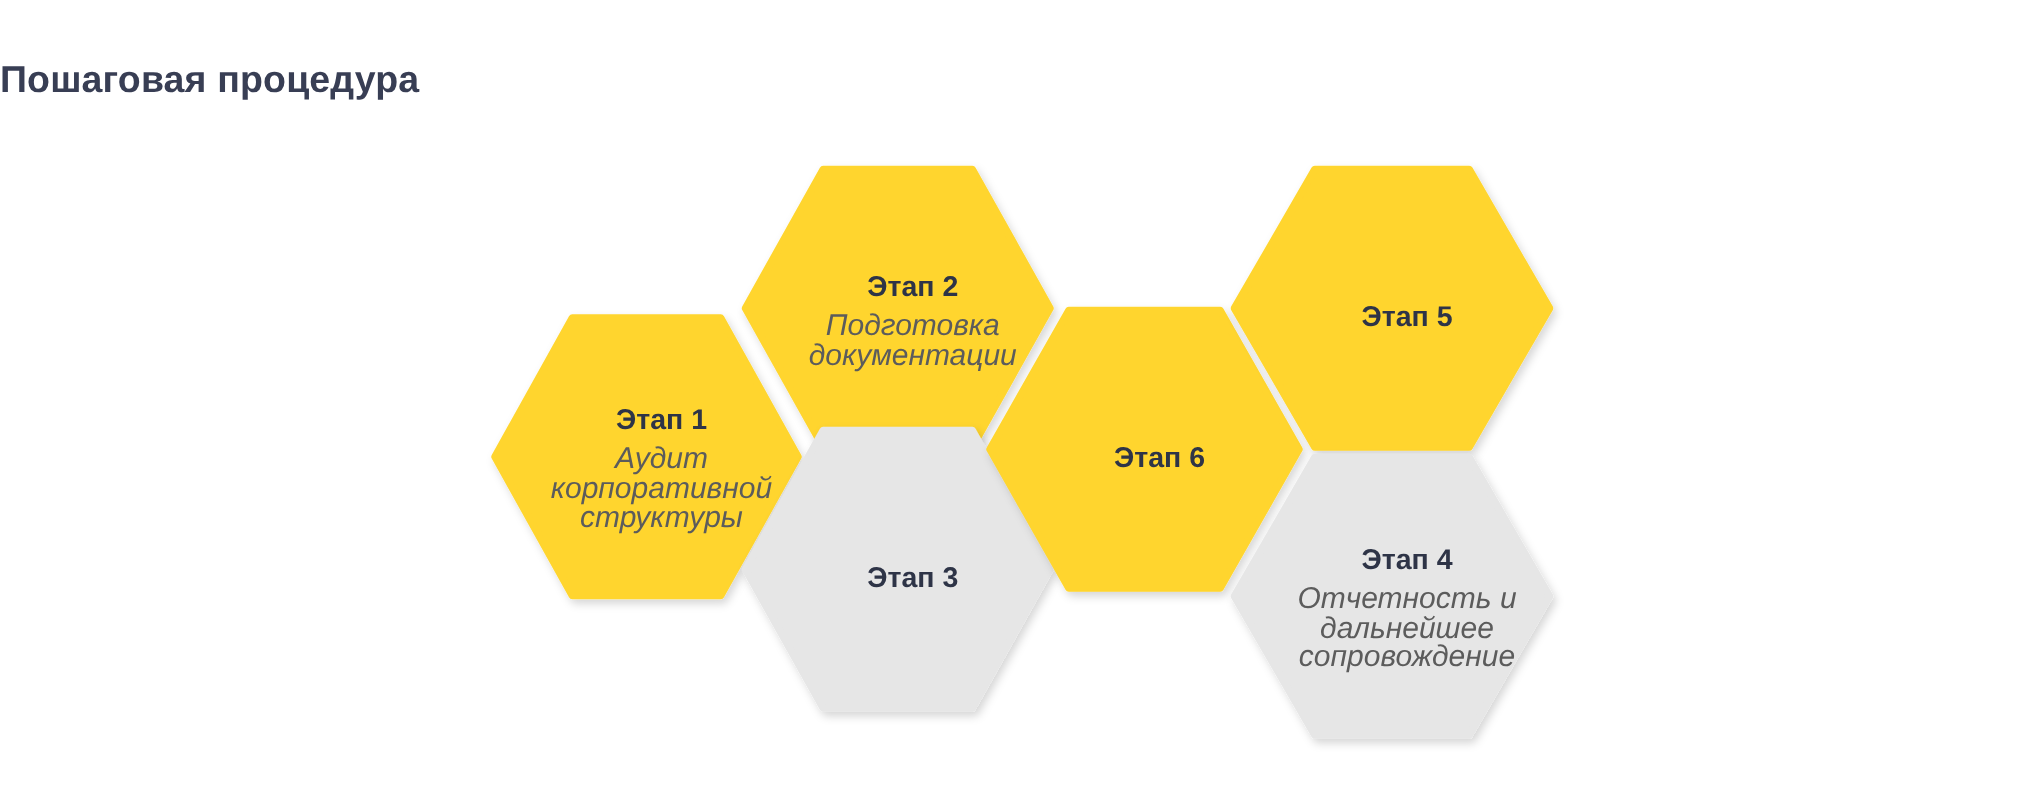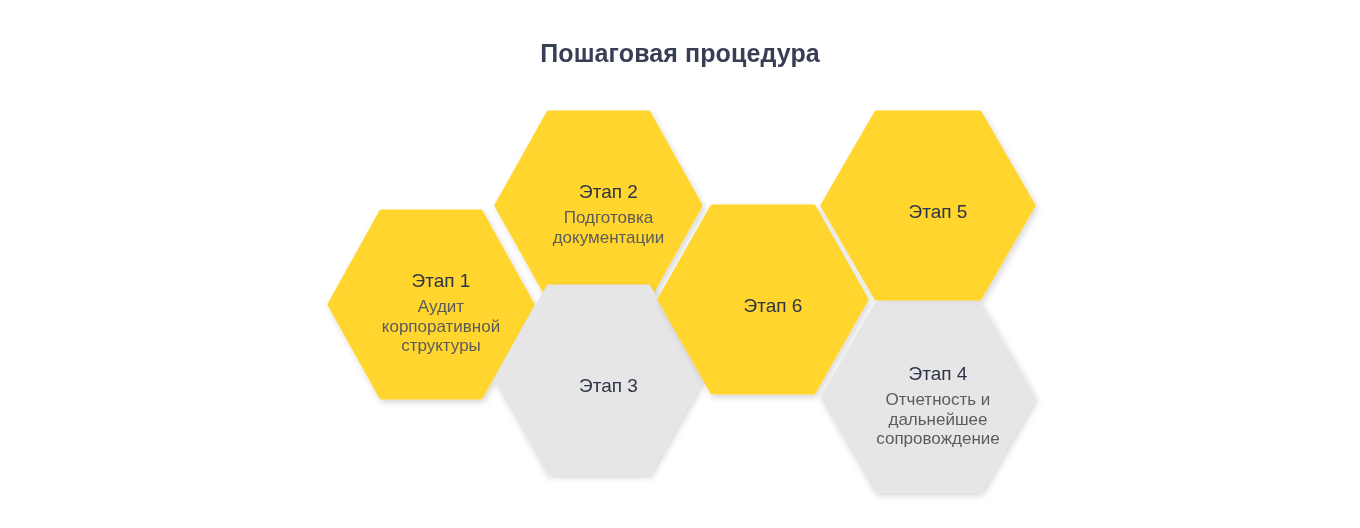--- a/index.html
+++ b/index.html
@@ -20,21 +20,21 @@
     position: relative;
     width: 1360px;
     height: 528px;
   }
 
   #page-title {
     position: absolute;
     left: 0;
     top: 36px;
     width: 1360px;
-    text-align: center;
+    text-align: left;
     font-size: 25px;
     font-weight: bold;
     color: #383e54;
     letter-spacing: 0.1px;
     line-height: 34px;
     white-space: nowrap;
   }
 
   
   .hex {
@@ -57,32 +57,33 @@
     box-sizing: border-box;
     display: flex;
     flex-direction: column;
     align-items: center;
     justify-content: center;
     text-align: center;
     padding: 0 20px;
   }
   .hex-step {
     font-size: 19px;
-    font-weight: normal;
+    font-weight: bold;
     color: #2e3447;
     line-height: 24px;
     margin-bottom: 4px;
     white-space: nowrap;
   }
   .hex-desc {
-    font-size: 17px;
+    font-size: 20px;
     font-weight: normal;
     color: #5c5c5c;
     line-height: 19.5px;
     white-space: pre-line;
+    font-style: italic;
   }
   .hex.gray .hex-desc { color: #5c5c5c; }
 
   
   .hex-label.shift { transform: translate(10px, 8px); }
 </style>
 </head>
 <body>
 
 <div id="infographic">

